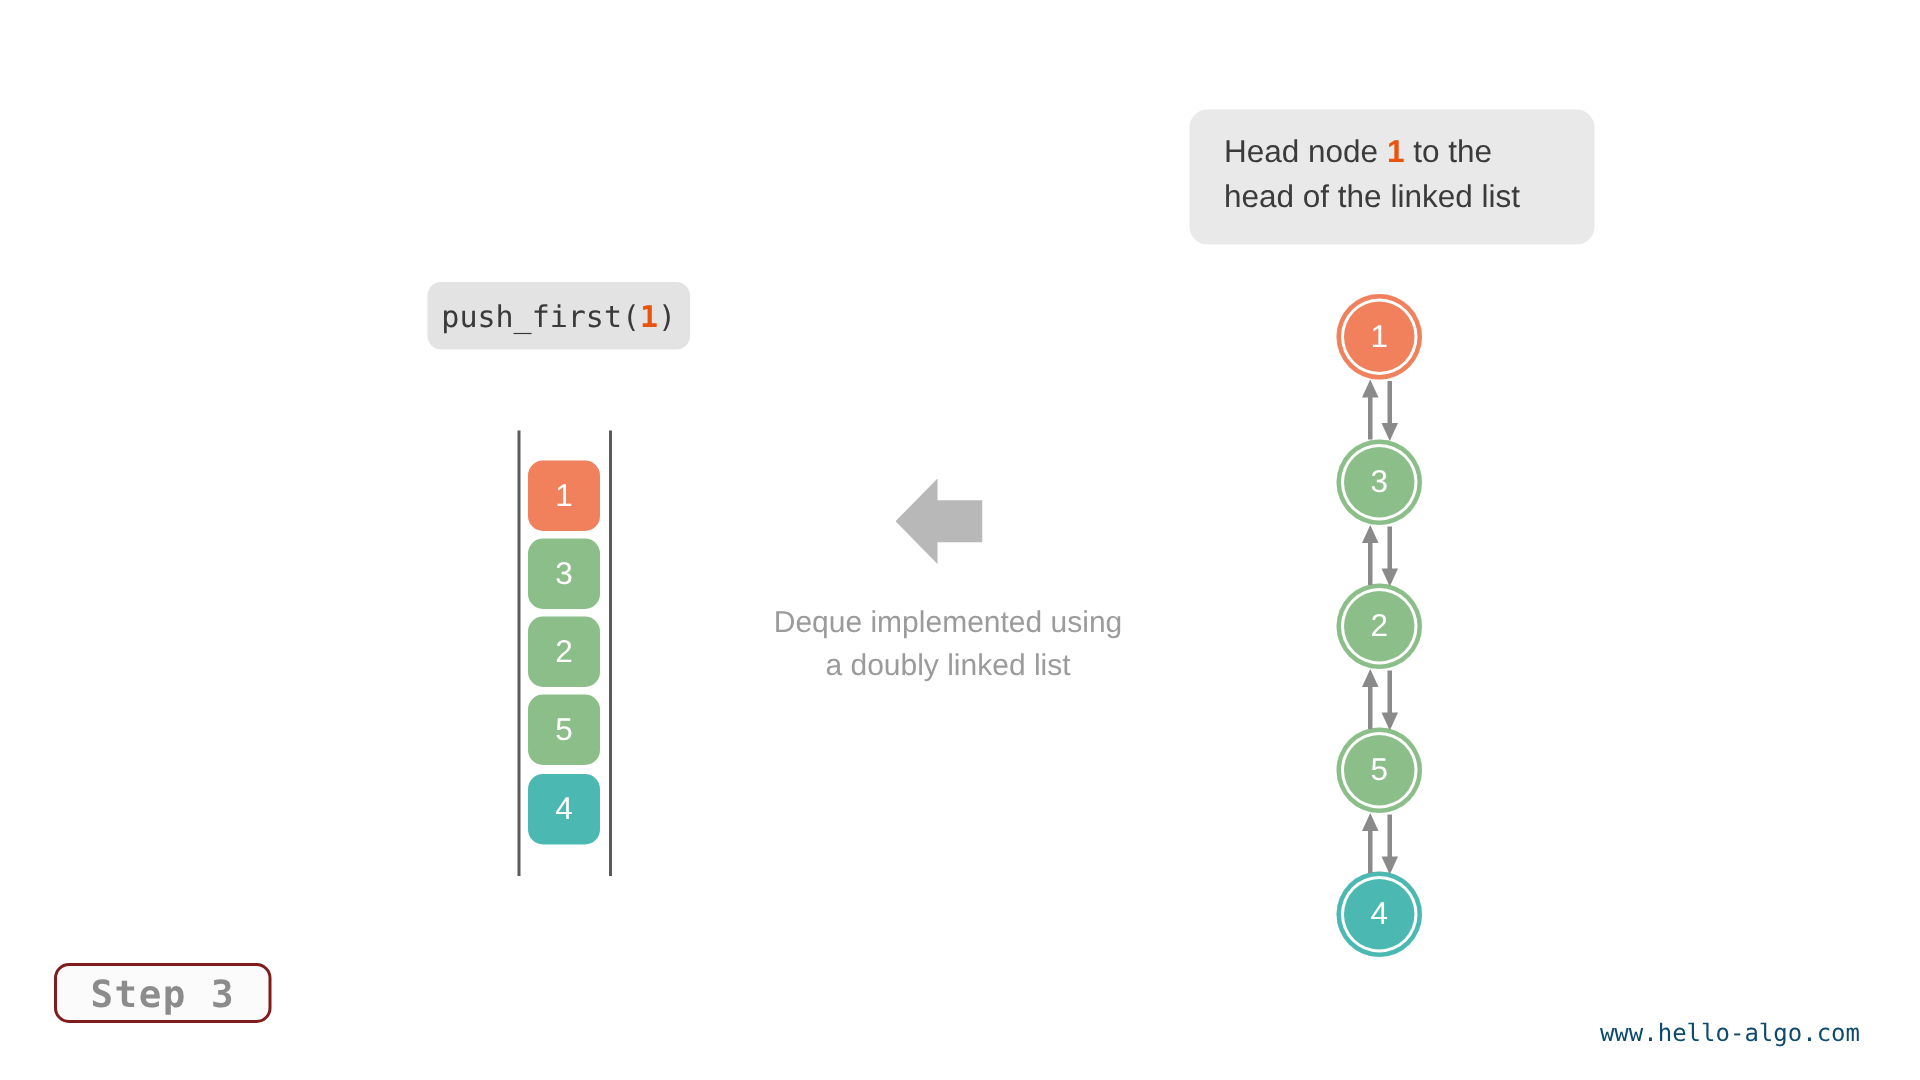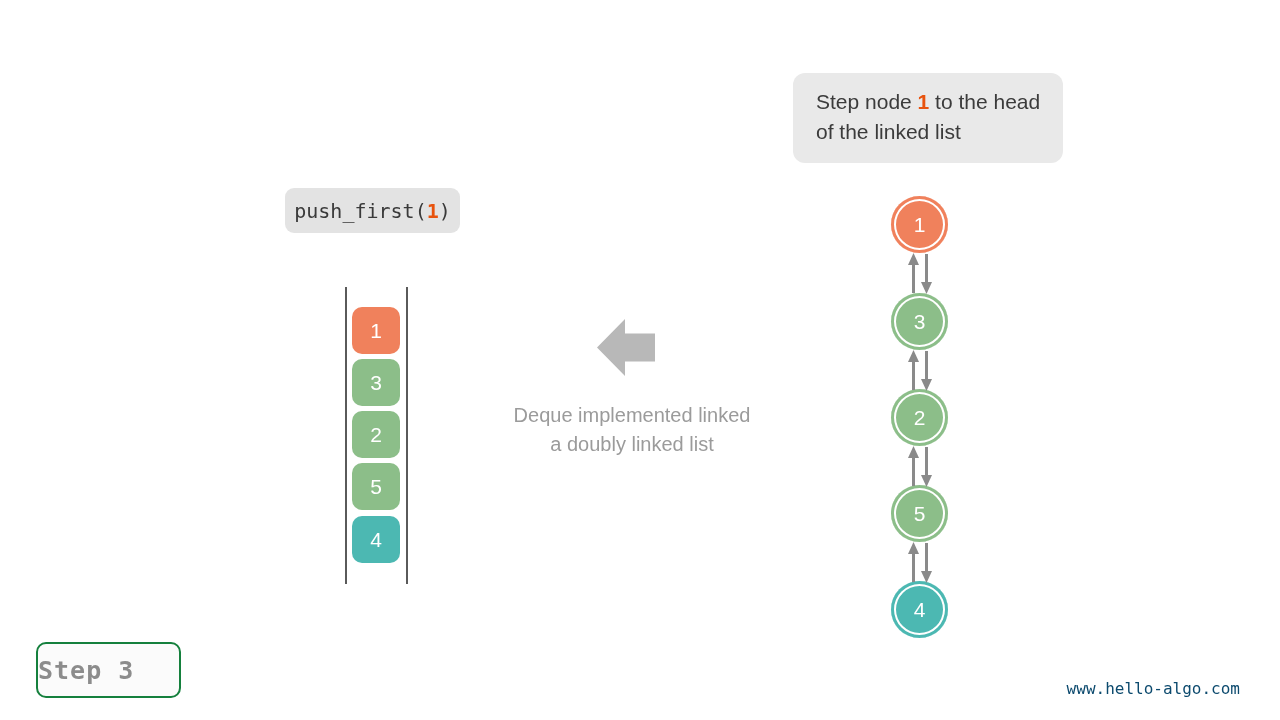--- a/index.html
+++ b/index.html
@@ -46,39 +46,39 @@
     background:var(--c,#999);
     box-shadow: inset 0 0 0 3px var(--c,#999), inset 0 0 0 5px #ffffff;
     color:#fff; font-size:21px; font-weight:500;
     display:flex; align-items:center; justify-content:center;
   }
   .link-arrows{ position:absolute; left:906px; width:28px; height:41px; }
   .link-arrows line{ stroke:var(--arrow,#8a8a8a); stroke-width:3; }
   .link-arrows polygon{ fill:var(--arrow,#8a8a8a); }
   
   .step-badge{
-    position:absolute; left:36px; top:642px; width:145px; height:56px; box-sizing:border-box;
-    border:2px solid #15803d; border-radius:10px; background:#fbfbfb;
-    display:flex; align-items:center; 
+    position:absolute; left:36px; top:642px; width:145px; height:40px; box-sizing:border-box;
+    border:2px solid #7f1d1d; border-radius:10px; background:#fbfbfb;
+    display:flex; align-items:center; justify-content:center;
     font-family:"DejaVu Sans Mono", monospace; font-size:25px; font-weight:700;
     color:#8c8c8c; letter-spacing:1px;
   }
   
   .watermark{
     position:absolute; left:1000px; top:679px; width:240px; text-align:right;
     font-family:"DejaVu Sans Mono", monospace; font-size:16px; color:#0c4a6e;
   }
 </style>
 </head>
 <body>
 
 <div class="canvas">
 
   <div class="callout">
-    <span>Step node </span><span class="hl" style="color: rgb(232, 83, 14);">1</span><span> to the head of the linked list</span>
+    <span>Head node </span><span class="hl" style="color: rgb(232, 83, 14);">1</span><span> to the head of the linked list</span>
   </div>
 
   <div class="codebox">
     <span>push_first(</span><span class="hl" style="color: rgb(232, 83, 14);">1</span><span>)</span>
   </div>
 
   <div class="stack-wall" style="left:345px"></div>
   <div class="stack-wall" style="left:406px"></div>
   <div class="sq" style="top: 307px; --c: #f0815c;">
     <span>1</span>
@@ -93,21 +93,21 @@
     <span>5</span>
   </div>
   <div class="sq" style="top: 516px; --c: #4cb8b2;">
     <span>4</span>
   </div>
 
   <svg class="big-arrow" viewBox="0 0 58 57" style="--big: #b8b8b8;">
     <polygon points="0,28.5 28,0 28,14.5 58,14.5 58,42.5 28,42.5 28,57"></polygon>
   </svg>
   <div class="caption" style="color: rgb(155, 155, 155);">
-    <div>Deque implemented linked</div>
+    <div>Deque implemented using</div>
     <div>a doubly linked list</div>
   </div>
 
 
   <div class="node" style="top: 196px; --c: #f0815c;">
     <span>1</span>
   </div>
   <div class="node" style="top: 293px; --c: #8cbe89;">
     <span>3</span>
   </div>

